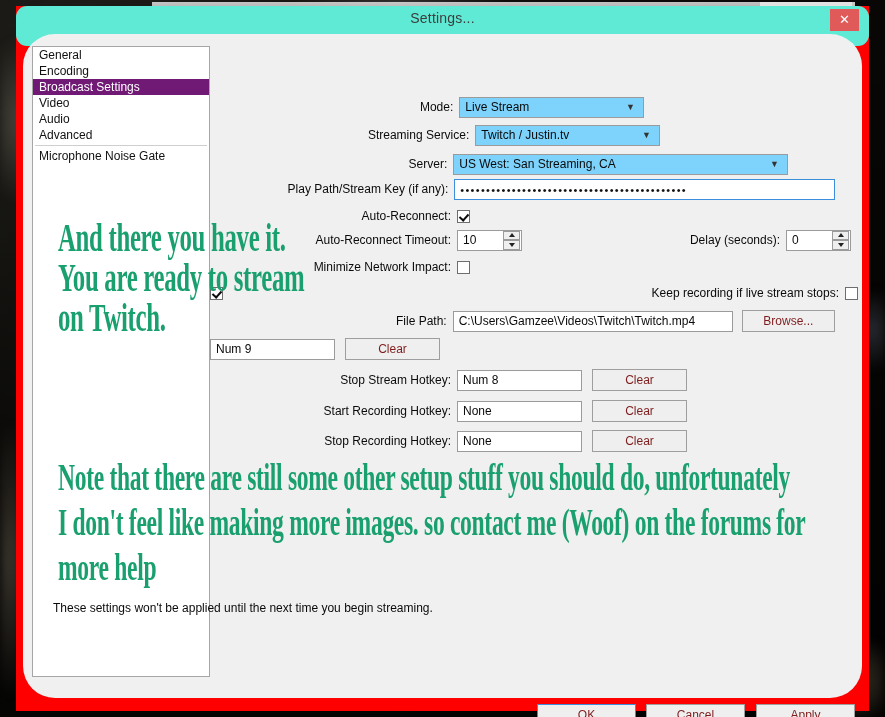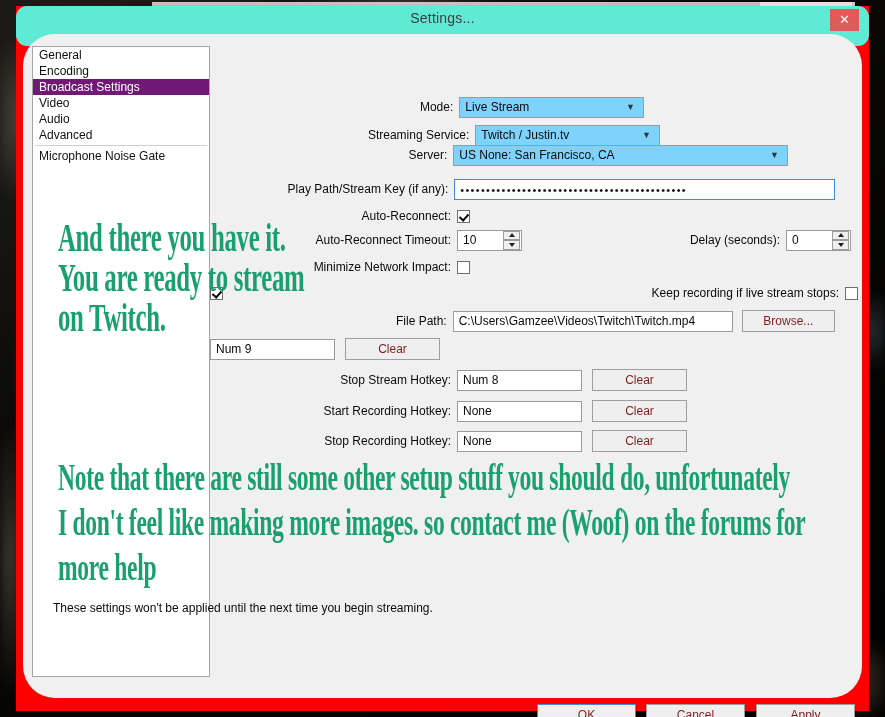--- a/index.html
+++ b/index.html
@@ -360,24 +360,24 @@
         </div>
 
         <div class="row" style="left:16px; top:90px; width:426px;margin-left:8px;">
           <div class="lbl" style="width:241px;">Streaming Service:</div>
           <div class="combo" style="width:189px;">
             <span>Twitch / Justin.tv</span>
             <span class="chev">▼</span>
           </div>
         </div>
 
-        <div class="row" style="left:0; top:110px; width:578px;">
+        <div class="row" style="left:0; top:119px; width:578px;">
           <div class="lbl" style="width:241px;">Server:</div>
           <div class="combo" style="width:340px;">
-            <span>US None: San Francisco, CA</span>
+            <span>US West: San Streaming, CA</span>
             <span class="chev">▼</span>
           </div>
         </div>
 
         <div class="row" style="left:0; top:144px; width:625px;">
           <div class="lbl" style="width:241px;">Play Path/Stream Key (if any):</div>
           <div class="tinput pw focused" style="width:385px;">••••••••••••••••••••••••••••••••••••••••••••</div>
         </div>
 
         <div class="row" style="left:0; top:171px; width:300px;">

